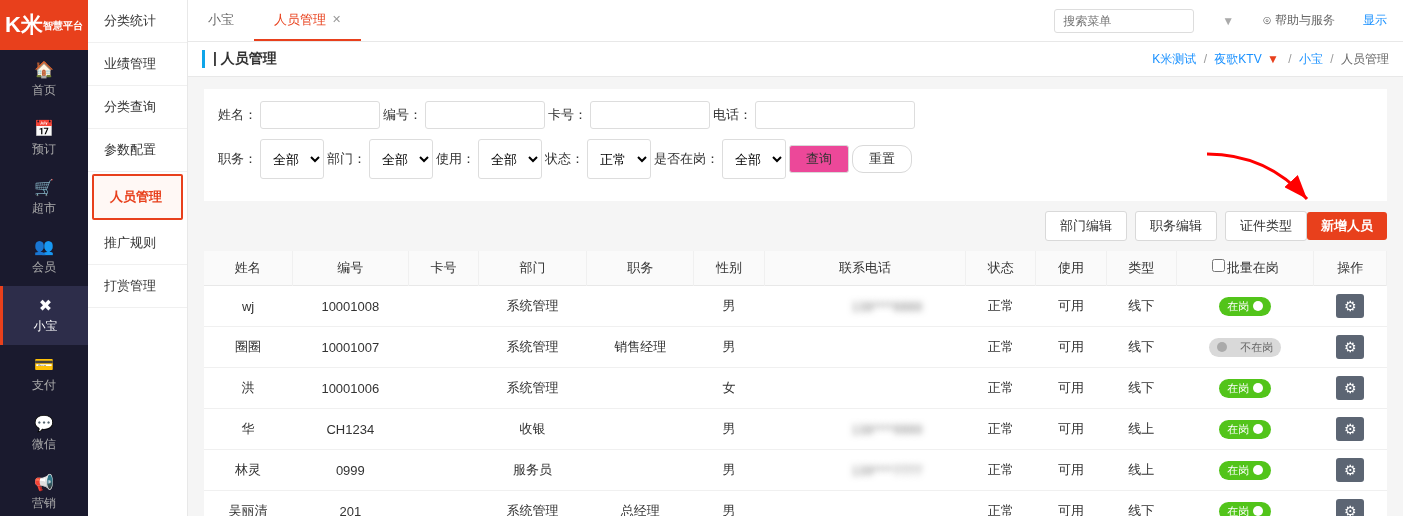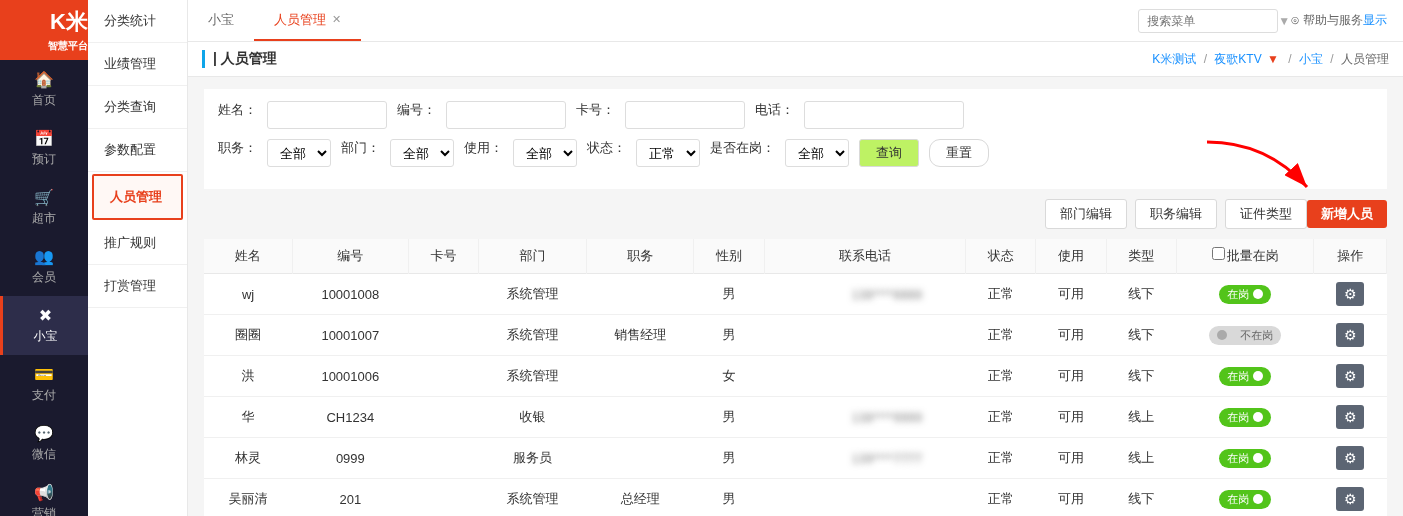--- a/index.html
+++ b/index.html
@@ -13,22 +13,21 @@
       flex-direction: column;
       align-items: center;
       color: #ccc;
       flex-shrink: 0;
       height: 516px;
     }
     .sidebar-logo {
       width: 100%;
       background: #e8401c;
       display: flex;
-      flex-direction: column;
-      align-items: flex-end;
+      align-items: center;
       justify-content: center;
       padding: 10px 0;
       color: white;
       font-weight: bold;
       font-size: 22px;
       height: 60px;
     }
     .sidebar-logo-sub {
       font-size: 10px;
       color: white;
@@ -108,21 +107,21 @@
     }
     .topbar-tab.active {
       color: #e8401c;
       border-bottom: 2px solid #e8401c;
     }
     .topbar-right {
       margin-left: auto;
       display: flex;
       align-items: center;
       padding: 0 16px;
-      gap: 0;
+      gap: 28px;
     }
     .search-menu-input {
       border: 1px solid #ddd;
       border-radius: 3px;
       padding: 4px 8px;
       font-size: 12px;
       width: 140px;
       color: #999;
     }
     .topbar-help { color: #666; font-size: 12px; cursor: pointer; }
@@ -163,44 +162,45 @@
 
     
     .filter-section {
       background: #fff;
       padding: 12px 14px;
       margin-bottom: 10px;
       flex-shrink: 0;
     }
     .filter-row {
       display: flex;
-      gap: 10px;
+      align-items: center;
+      gap: 3px;
       margin-bottom: 10px;
       flex-wrap: wrap;
     }
     .filter-label { color: #333; font-size: 13px; }
     .filter-input {
       border: 1px solid #ddd;
       border-radius: 3px;
       padding: 4px 8px;
       font-size: 13px;
       width: 120px;
       height: 28px;
     }
     .filter-select {
       border: 1px solid #ddd;
       border-radius: 3px;
       padding: 4px 8px;
       font-size: 13px;
-      height: 28px;
+      height: 40px;
       background: #fff;
       cursor: pointer;
     }
     .btn-query {
-      background: #bef264;
+      background: #ec4899;
       border: 1px solid #d9d9d9;
       border-radius: 3px;
       padding: 4px 16px;
       font-size: 13px;
       cursor: pointer;
       height: 28px;
       color: #333;
     }
     .btn-reset {
       background: #fff;

